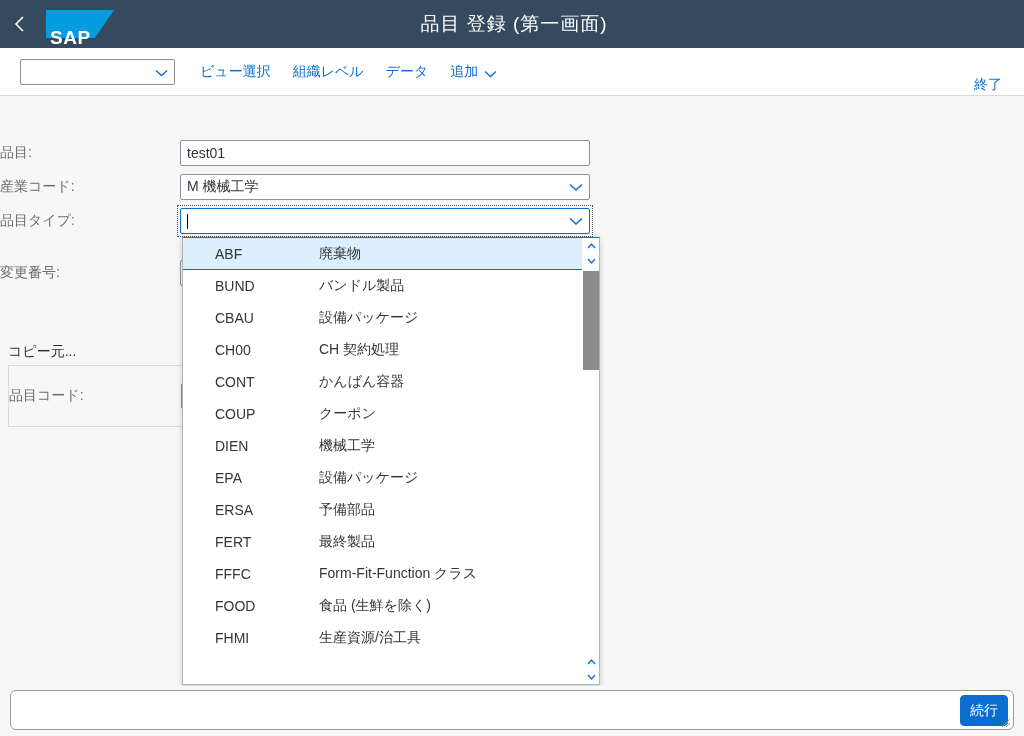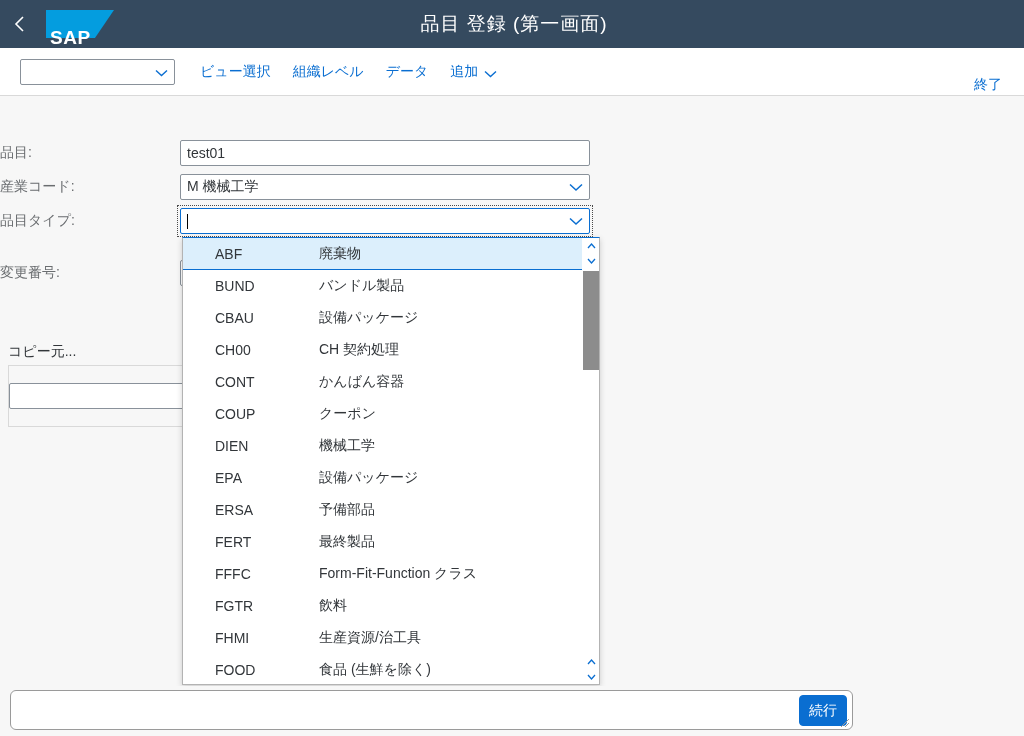--- a/index.html
+++ b/index.html
@@ -155,21 +155,21 @@
     position: absolute; left: 0; top: 33px; width: 17px; height: 99px;
     background: #8c8c8c; cursor: pointer;
   }
 
   
   .footer {
     position: absolute; left: 0; top: 686px; width: 1024px; height: 50px;
     background: #f7f7f7;
   }
   .msgbar {
-    position: absolute; left: 10px; top: 4px; width: 843px; height: 40px;
+    position: absolute; left: 10px; top: 4px; width: 1004px; height: 40px;
     background: #ffffff; border: 1px solid #9a9a9a; border-radius: 6px;
   }
   .continue-btn {
     position: absolute; right: 5px; top: 4px; height: 31px;
     min-width: 48px; padding: 0 8px;
     background: #0a6ed1; color: #ffffff; border: 1px solid #0a6ed1;
     border-radius: 4px; font-size: 14px;
     display: flex; align-items: center; justify-content: center; cursor: pointer;
   }
   .resize-grip {
@@ -271,20 +271,21 @@
         <div class="flabel">変更番号:</div>
         <div class="fctl plain">
           <span class="val"></span>
         </div>
       </div>
     </div>
 
     <div class="group">
       <div class="group-title">コピー元...</div>
       <div class="group-box">
+        <div class="flabel">品目コード:</div>
         <div class="fctl plain">
           <span class="val"></span>
         </div>
       </div>
     </div>
 
     <div class="dropdown">
       <div class="dd-list" id="dd-list">
           <div class="dd-item sel">
             <span class="dd-code">ABF</span>
@@ -324,30 +325,26 @@
           </div>
           <div class="dd-item">
             <span class="dd-code">FERT</span>
             <span class="dd-text">最終製品</span>
           </div>
           <div class="dd-item">
             <span class="dd-code">FFFC</span>
             <span class="dd-text">Form-Fit-Function クラス</span>
           </div>
           <div class="dd-item">
-            <span class="dd-code">FGTR</span>
-            <span class="dd-text">飲料</span>
+            <span class="dd-code">FOOD</span>
+            <span class="dd-text">食品 (生鮮を除く)</span>
           </div>
           <div class="dd-item">
             <span class="dd-code">FHMI</span>
             <span class="dd-text">生産資源/治工具</span>
-          </div>
-          <div class="dd-item">
-            <span class="dd-code">FOOD</span>
-            <span class="dd-text">食品 (生鮮を除く)</span>
           </div>
         </div>
       <div class="dd-scroll">
         <div class="sb-arrow up">
           <svg width="9" height="6" viewBox="0 0 9 6" aria-hidden="true">
             <polyline points="1,5 4.5,1 8,5" fill="none" stroke="#0a6ed1" stroke-width="1.3"></polyline>
           </svg>
         </div>
         <div class="sb-arrow dn">
           <svg width="9" height="6" viewBox="0 0 9 6" aria-hidden="true">

